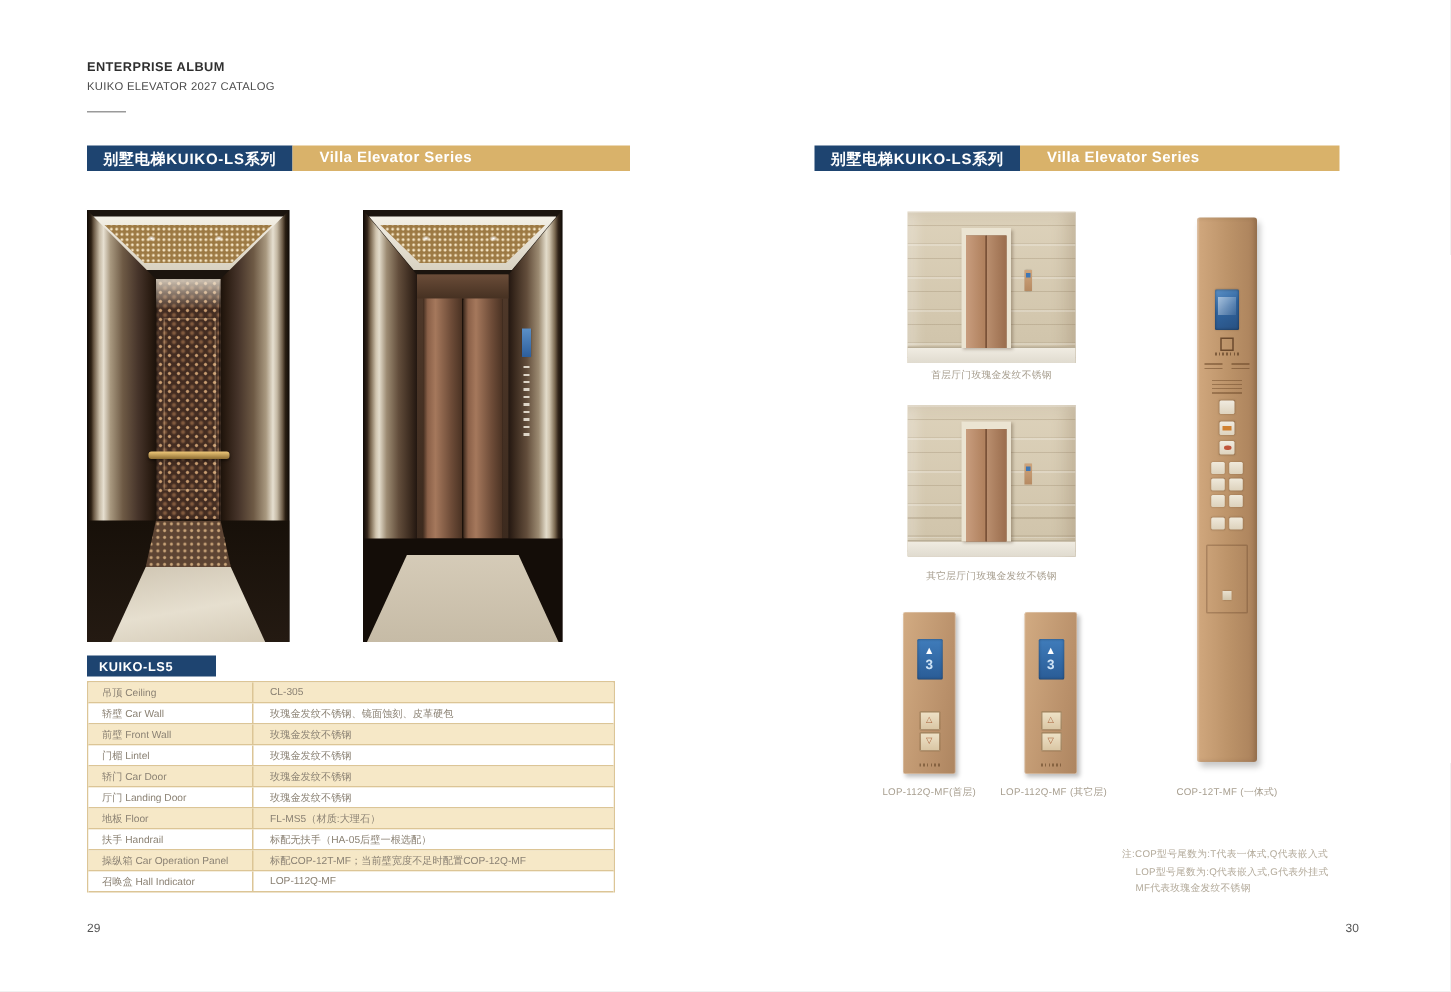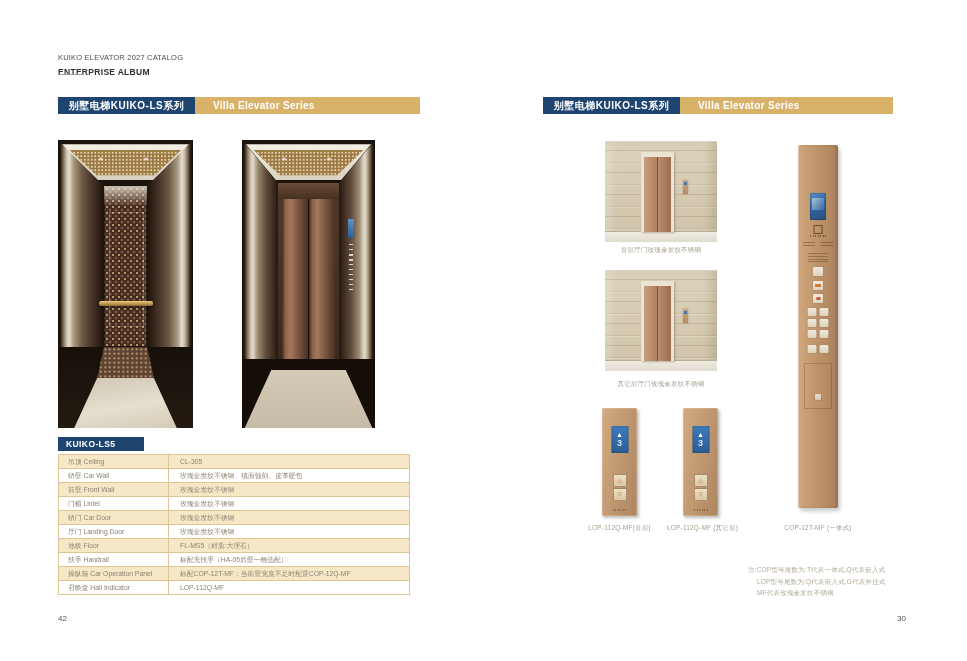--- a/index.html
+++ b/index.html
@@ -3,21 +3,21 @@
 <meta charset="utf-8">
 <style>
   html,body{margin:0;padding:0;background:#e8e8e8;}
   #canvas{
     position:relative;width:967px;height:661px;background:#ffffff;
     font-family:"Liberation Sans", sans-serif;overflow:hidden;margin:0 auto;
   }
   .abs{position:absolute;}
 
   
-  .album-title{left:58px;top:39px;font-size:8.5px;font-weight:bold;color:#2f2f2f;letter-spacing:.3px;margin-top:28px;}
+  .album-title{left:58px;top:39px;font-size:8.5px;font-weight:bold;color:#2f2f2f;letter-spacing:.3px;}
   .album-sub{left:58px;top:53px;font-size:7.5px;color:#4c4c4c;letter-spacing:.2px;}
   .album-rule{left:58px;top:74px;width:26px;height:1px;background:#9a9a9a;}
 
   
   .series-bar{height:17px;display:flex;}
   .series-bar .cn{width:137px;background:#1e4470;color:#fff;font-size:10px;font-weight:bold;
     display:flex;align-items:center;justify-content:center;letter-spacing:.5px;}
   .series-bar .en{flex:1;background:#d9b26a;color:#fff;font-size:10px;font-weight:600;
     display:flex;align-items:center;padding-left:18px;letter-spacing:.3px;}
 
@@ -256,21 +256,21 @@
       <div class="spec-row odd">
         <div class="spec-label">操纵箱 Car Operation Panel</div>
         <div class="spec-value">标配COP-12T-MF；当前壁宽度不足时配置COP-12Q-MF</div>
       </div>
       <div class="spec-row even">
         <div class="spec-label">召唤盒 Hall Indicator</div>
         <div class="spec-value">LOP-112Q-MF</div>
       </div>
     </div>
 
-  <div class="abs page-num" style="left:58px;top:614px;">42</div>
+  <div class="abs page-num" style="left:58px;top:614px;">29</div>
 
   <div class="abs series-bar" style="left:543px;top:97px;width:350px;">
     <div class="cn">别墅电梯KUIKO-LS系列</div>
     <div class="en">Villa Elevator Series</div>
   </div>
 
   <div class="door-fig" style="left:605px;top:141px;width:112px;height:101px;">
     <div class="df-bands"></div>
     <div class="df-floor"></div>
     <div class="df-frame">

